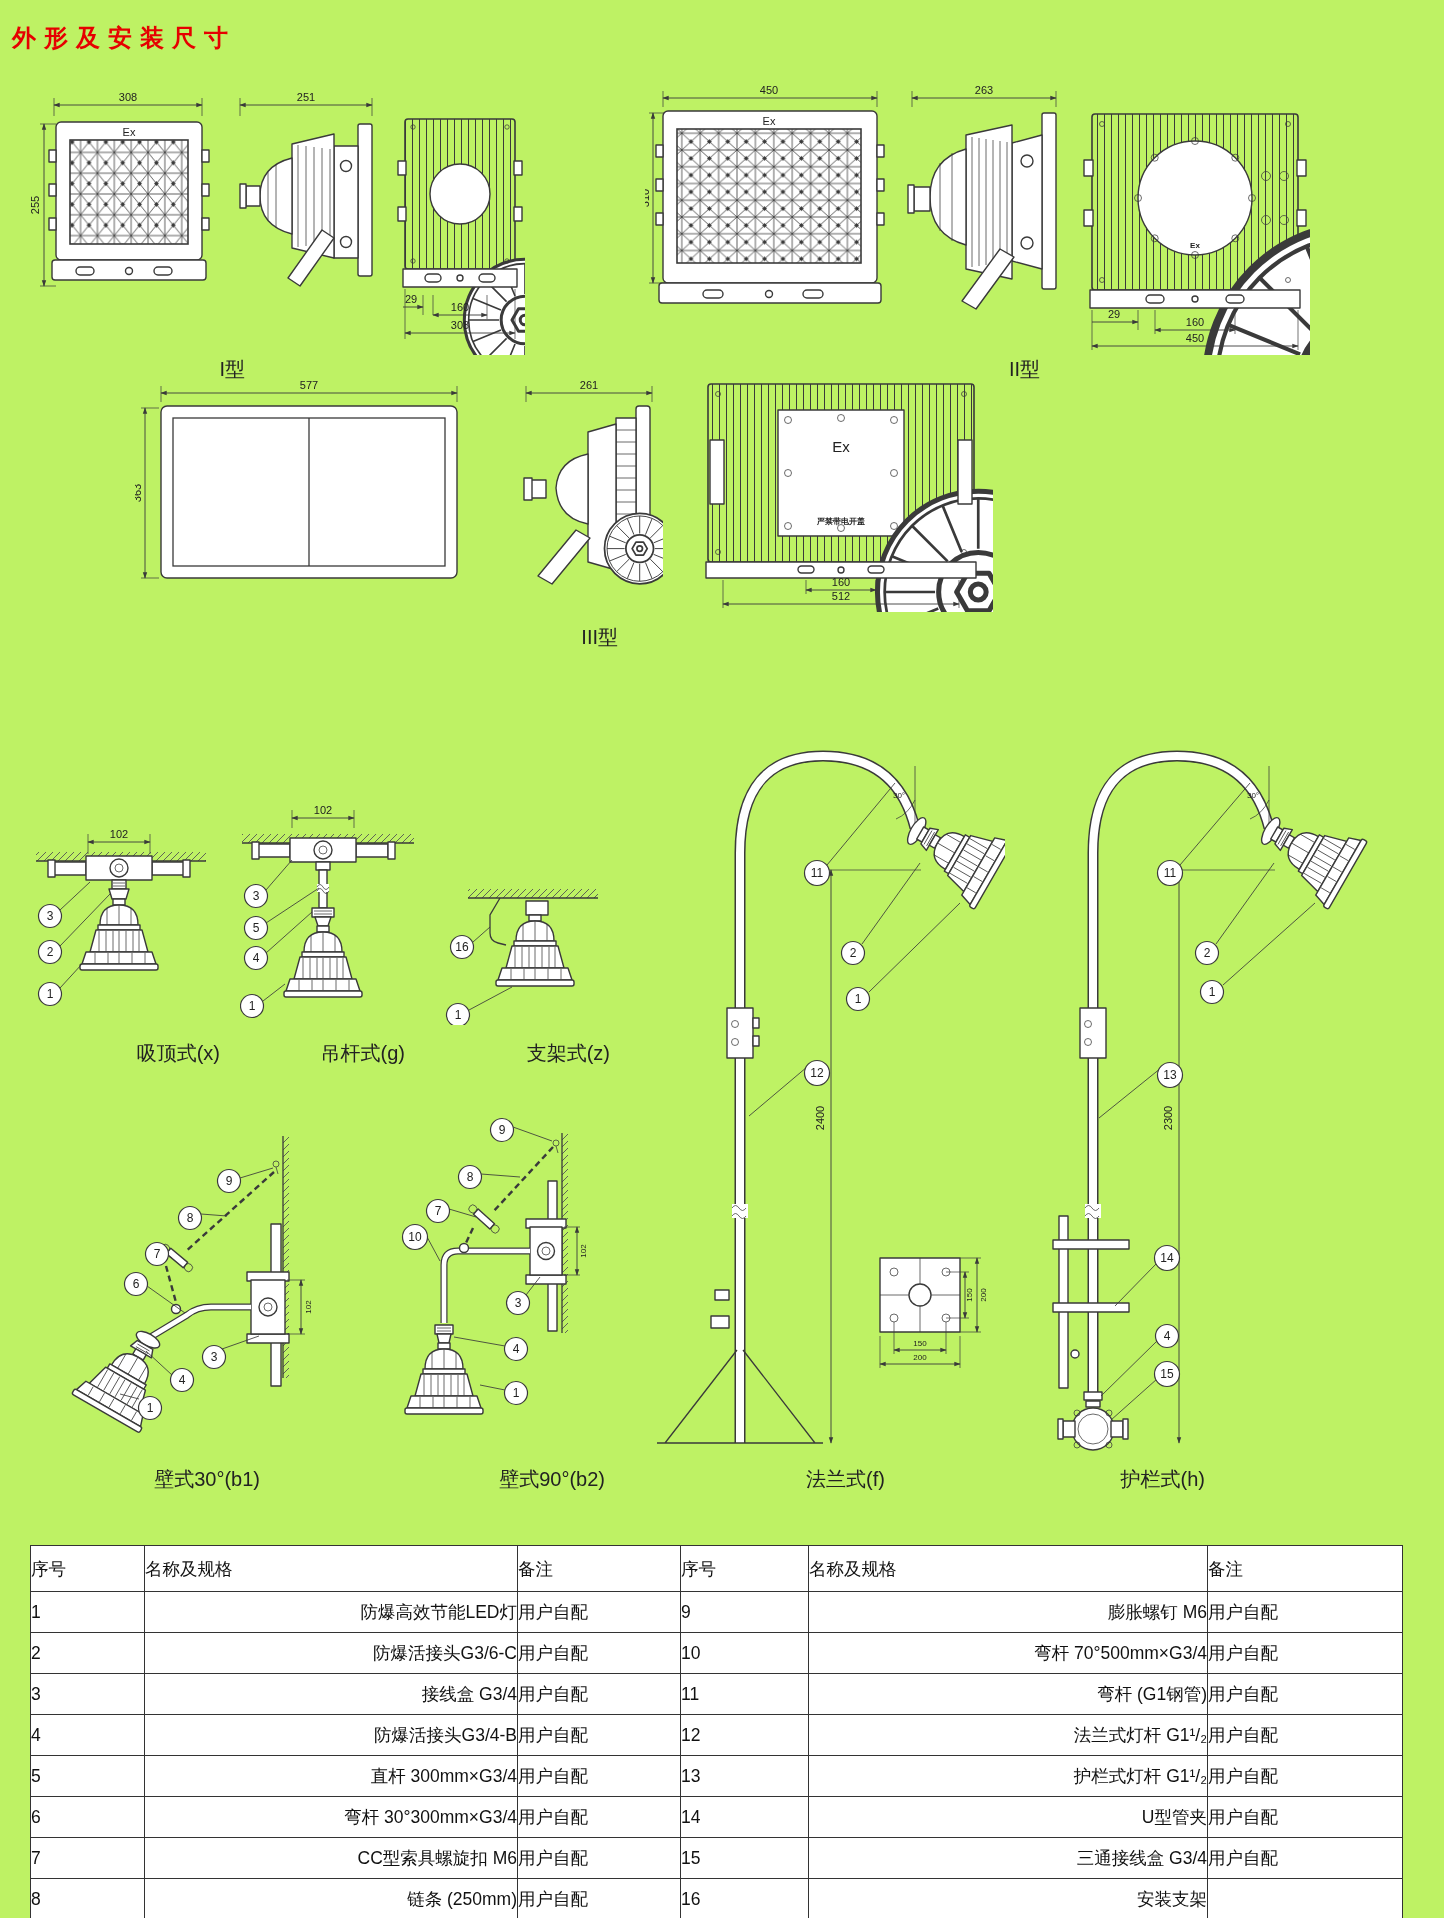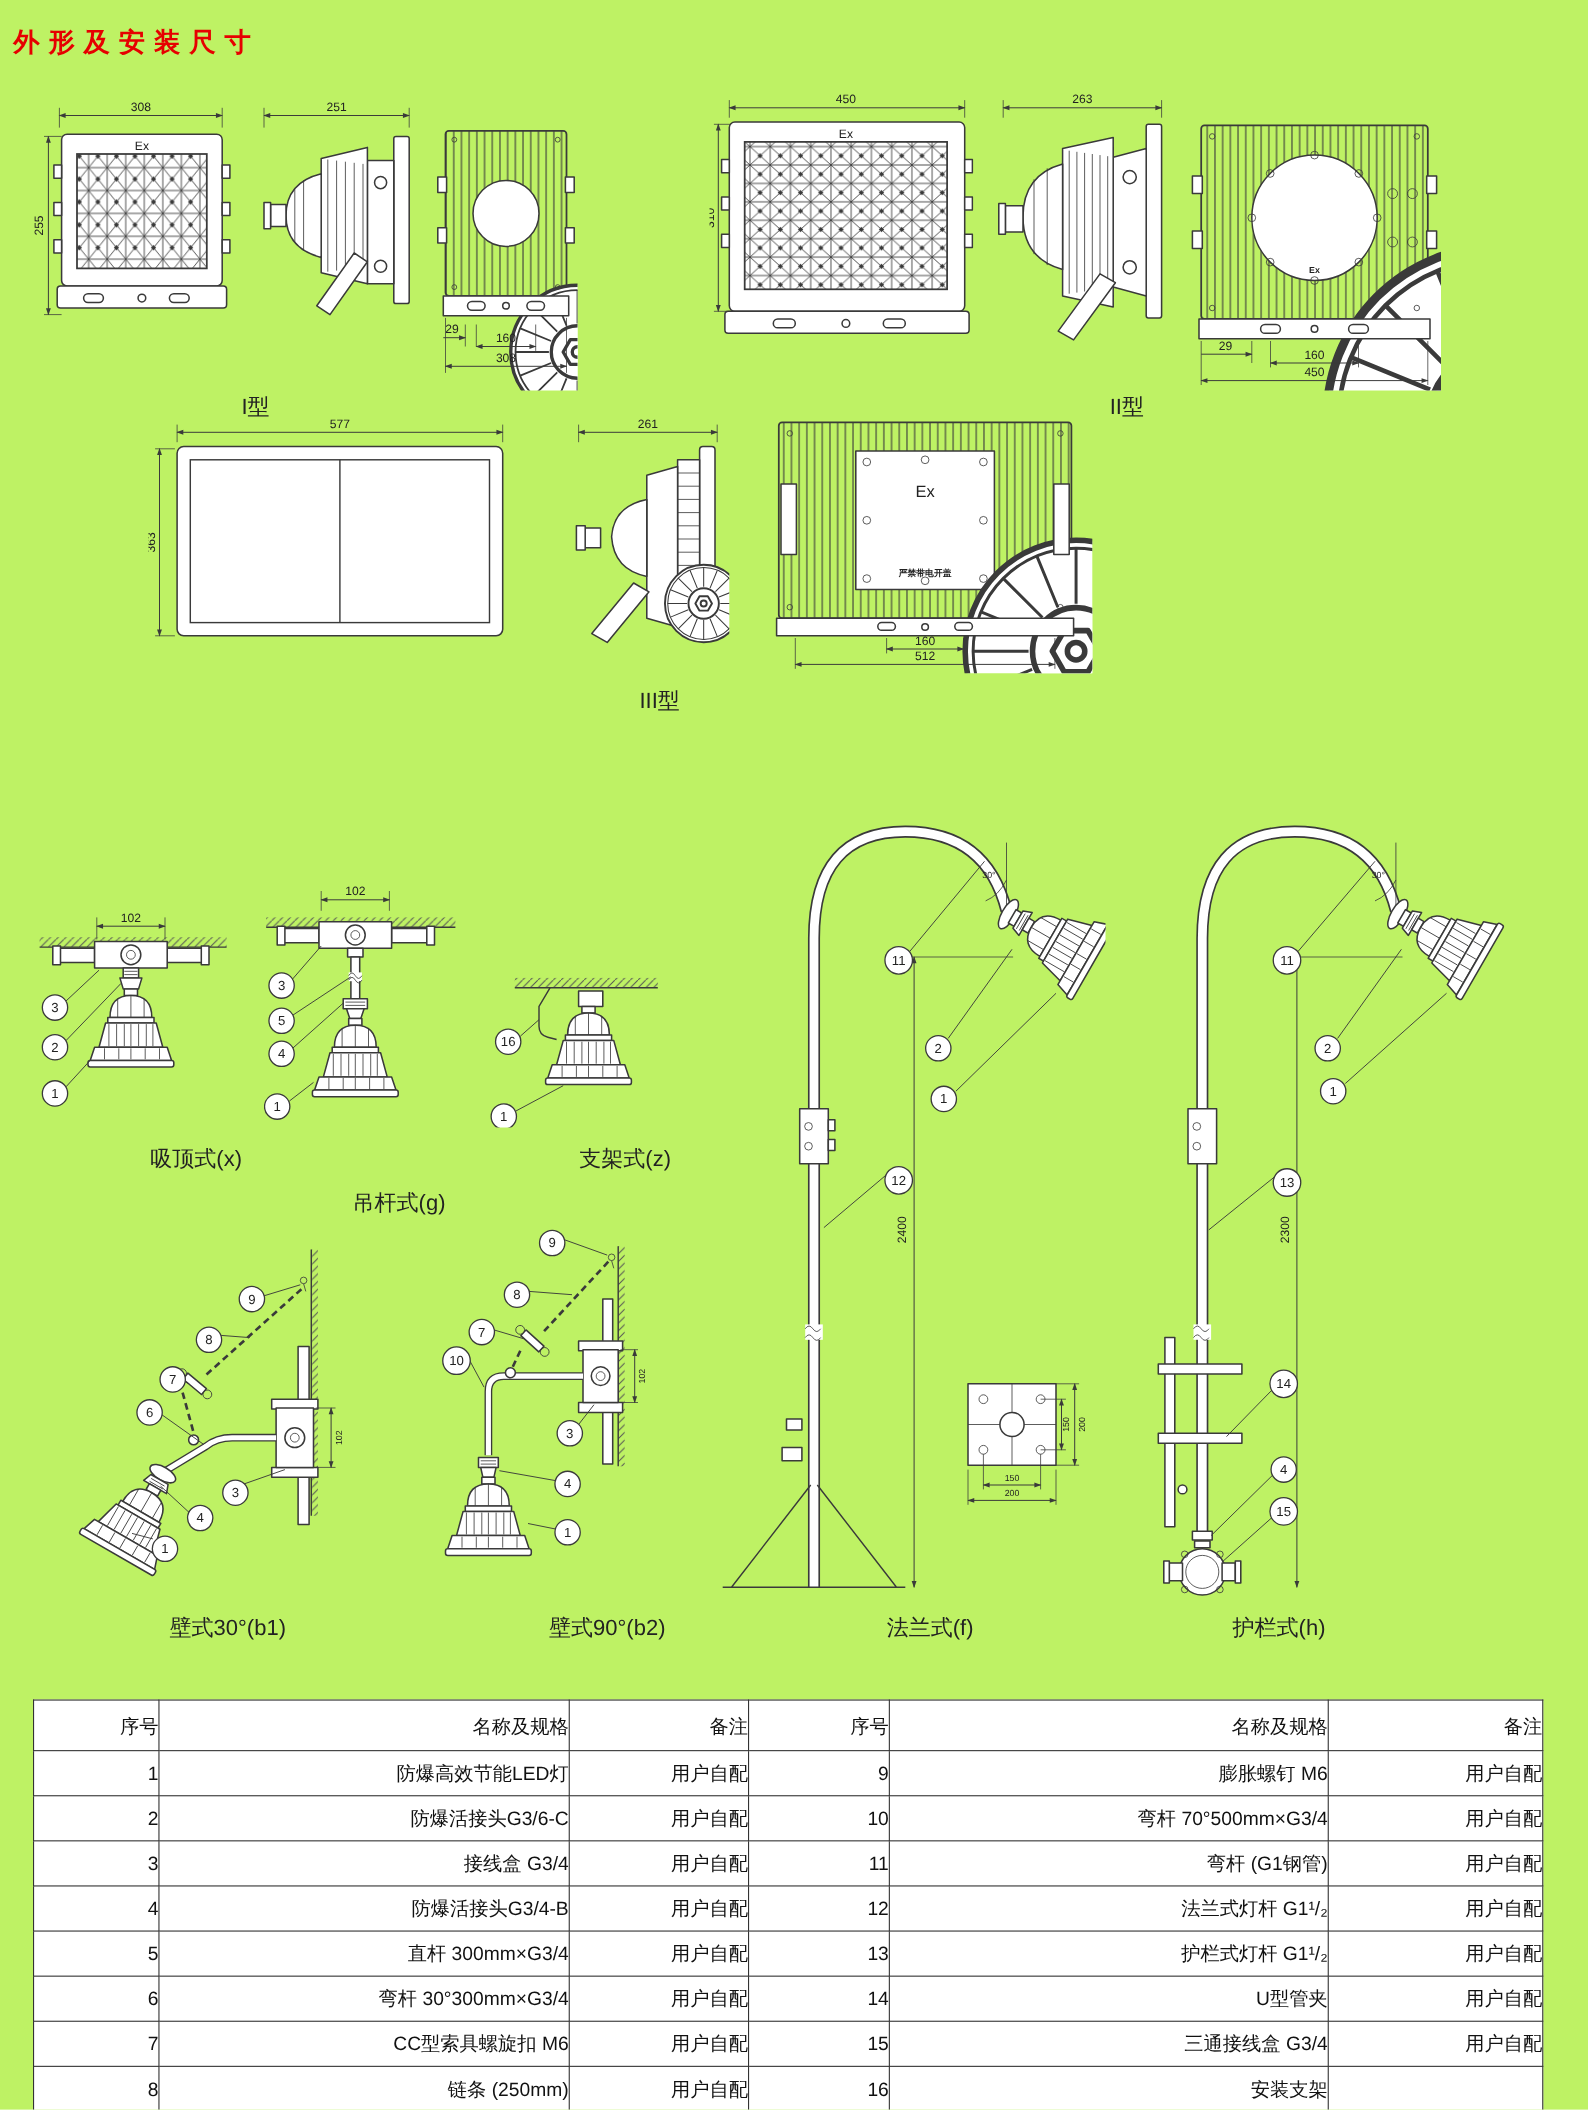--- a/index.html
+++ b/index.html
@@ -24,21 +24,21 @@
   svg .exb{font-size:15px;text-anchor:middle}
   svg .wtx{font-size:8px;text-anchor:middle}
   svg .co circle{fill:#fff;stroke:#3a3a3a;stroke-width:1.2}
   svg .co text{font-size:12px;text-anchor:middle;fill:#222}
   .poleO{stroke:#3a3a3a;stroke-width:11;fill:none}
   .poleI{stroke:#fff;stroke-width:8;fill:none}
   .armO{stroke:#3a3a3a;stroke-width:7;fill:none}
   .armI{stroke:#fff;stroke-width:4.6;fill:none}
   
   .ptable{position:absolute;left:30px;top:1545px;border-collapse:collapse;table-layout:fixed;background:#fff}
-  .ptable th,.ptable td{border:1px solid #333;font-size:17.5px;font-weight:normal;text-align:right;
+  .ptable th,.ptable td{border:1px solid #333;font-size:17.5px;font-weight:normal;text-align:left;
         padding:0;height:40px;overflow:hidden;white-space:nowrap}
   .ptable th{height:45px}
   .ptable td.nm{text-align:right;padding-left:60px}
 </style>
 </head>
 <body>
 
 <div id="page">
 
   <svg style="position:absolute;width:0;height:0" aria-hidden="true">
@@ -638,21 +638,21 @@
         <circle r="11.5"></circle>
         <text y="4">4</text>
       </g>
     <g class="co" transform="translate(186,308)">
         <circle r="11.5"></circle>
         <text y="4">1</text>
       </g>
   </svg>
 
   <div class="abs mlabel" style="left:50px;top:1040px;width:170px">吸顶式(x)</div>
-  <div class="abs mlabel" style="left:235px;top:1080px;width:170px">吊杆式(g)</div>
+  <div class="abs mlabel" style="left:235px;top:1040px;width:170px">吊杆式(g)</div>
   <div class="abs mlabel" style="left:440px;top:1040px;width:170px">支架式(z)</div>
   <div class="abs mlabel" style="left:80px;top:1466px;width:180px">壁式30°(b1)</div>
   <div class="abs mlabel" style="left:425px;top:1466px;width:180px">壁式90°(b2)</div>
   <div class="abs mlabel" style="left:715px;top:1466px;width:170px">法兰式(f)</div>
   <div class="abs mlabel" style="left:1035px;top:1466px;width:170px">护栏式(h)</div>
 
   <table class="ptable">
     <colgroup>
       <col style="width:114px">
         <col style="width:373px">

